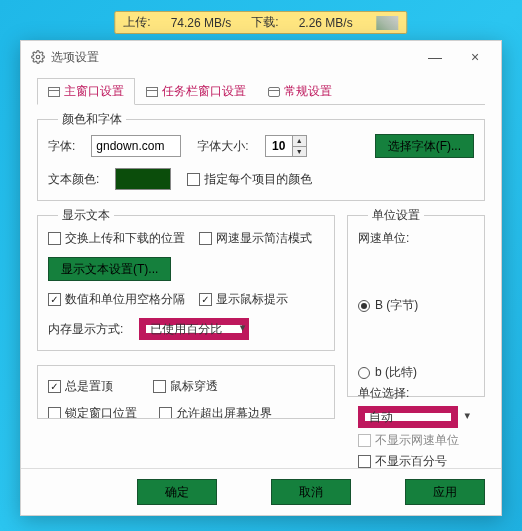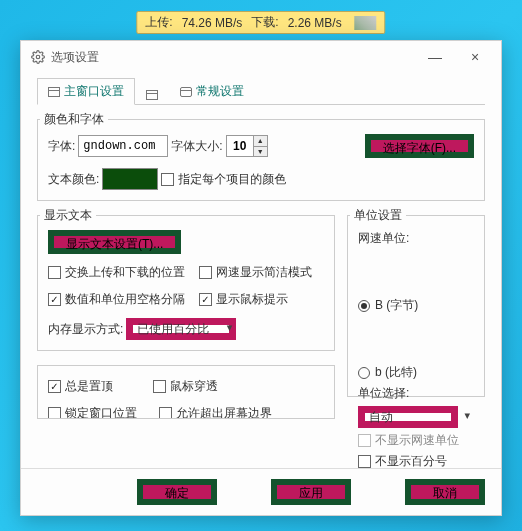--- a/index.html
+++ b/index.html
@@ -20,21 +20,21 @@
     left: 50%;
     transform: translateX(-50%);
     background: #ffe680;
     border: 1px solid #bba95a;
     border-radius: 2px;
     padding: 2px 8px;
     font-size: 12px;
     color: #333;
     display: flex;
     align-items: center;
-    gap: 9px;
+    gap: 20px;
     white-space: nowrap;
   }
   .speed-bar .pic {
     width: 22px;
     height: 14px;
     background: linear-gradient(45deg,#8a8,#aba 40%,#ccc);
     margin-left: 4px;
     display: inline-block;
   }
   .window {
@@ -73,21 +73,21 @@
     align-items: flex-end;
     height: 28px;
     border-bottom: 1px solid #ccc;
   }
   .tab {
     display: flex;
     align-items: center;
     gap: 4px;
     padding: 4px 10px;
     font-size: 12px;
-    color: #0f766e;
+    color: #be185d;
     border: 1px solid transparent;
     margin-bottom: -1px;
     cursor: default;
   }
   .tab.active {
     border: 1px solid #ccc;
     border-bottom: 1px solid #fdfdfd;
     background: #fdfdfd;
   }
   .tab .ticon {
@@ -96,52 +96,51 @@
   .tab .ticon::before { content:""; position:absolute; top:2px; left:0; right:0; border-top:1px solid #777; }
   .grp {
     border: 1px solid #ccc;
     margin-top: 14px;
     position: relative;
     padding: 14px 10px 10px 10px;
   }
   .grp-title {
     position: absolute;
     top: -9px;
-    left: 2px;
+    left: 20px;
     background: #fdfdfd;
     padding: 0 4px;
     font-size: 12px;
     color: #333;
   }
-  .row { display: flex; align-items: center; gap: 3px; margin-bottom: 10px; flex-wrap: wrap; }
+  .row { display: flex; align-items: center; gap: 16px; margin-bottom: 10px; flex-wrap: wrap; }
   .row:last-child { margin-bottom: 0; }
   label.lbl { font-size: 12px; }
   input[type=text].txt {
     border: 1px solid #999;
     height: 22px;
     padding: 0 4px;
     font-size: 12px;
     background: #fff;
-    font-family: Liberation Mono, monospace;
   }
   .spin {
     display: inline-flex;
     align-items: stretch;
     border: 1px solid #999;
     height: 22px;
   }
   .spin input { border:0; width: 26px; text-align:center; font-size:12px; padding:0;font-weight:bold; }
   .spin .sbtn { width: 14px; display:flex; flex-direction:column; }
   .spin .sb { flex:1; border-left:1px solid #999; display:flex; align-items:center; justify-content:center; font-size:7px; background:#eee; }
   .spin .sb:first-child { border-bottom:1px solid #999; }
   button.btn {
     height: 24px;
     padding: 0 12px;
-    border: 6px solid #14532d;
-    background: #be185d;
+    border: 1px solid #14532d;
+    background: #15803d;
     font-size: 12px;
     font-family: inherit;
     cursor: default;
   }
   .swatch {
     width: 56px; height: 22px; border: 1px solid #888; background: #0b4d0b;
   }
   .chk { display:inline-flex; align-items:center; gap:4px; font-size:12px; }
   .chk .box { width:13px; height:13px; border:1px solid #666; background:#fff; display:inline-flex; align-items:center; justify-content:center; font-size:10px; line-height:1; color:#222; }
   .chk.grey { color:#888;text-align:right; }
@@ -195,20 +194,21 @@
   </div>
 
   <div class="content">
     <div class="tabs">
       <div class="tab active">
         <span class="ticon"></span>
         <span>主窗口设置</span>
       </div>
       <div class="tab">
         <span class="ticon"></span>
+        <span>任务栏窗口设置</span>
       </div>
       <div class="tab">
         <span class="ticon" style="border-radius:2px"></span>
         <span>常规设置</span>
       </div>
     </div>
 
     <div class="grp">
       <div class="grp-title">颜色和字体</div>
       <div class="row">
@@ -233,32 +233,32 @@
           <span>指定每个项目的颜色</span>
         </span>
       </div>
     </div>
 
     <div class="cols">
       <div class="col" style="flex:1">
 
         <div class="grp">
           <div class="grp-title">显示文本</div>
+          <div class="row" style="gap:14px">
+            <span class="chk">
+              <span class="box"></span>
+              <span>交换上传和下载的位置</span>
+            </span>
+            <span class="chk">
+              <span class="box"></span>
+              <span>网速显示简洁模式</span>
+            </span>
+          </div>
           <div class="row">
             <button class="btn">显示文本设置(T)...</button>
-          </div>
-          <div class="row" style="gap:14px">
-            <span class="chk">
-              <span class="box"></span>
-              <span>交换上传和下载的位置</span>
-            </span>
-            <span class="chk">
-              <span class="box"></span>
-              <span>网速显示简洁模式</span>
-            </span>
           </div>
           <div class="row" style="gap:14px">
             <span class="chk">
               <span class="box">✓</span>
               <span>数值和单位用空格分隔</span>
             </span>
             <span class="chk">
               <span class="box">✓</span>
               <span>显示鼠标提示</span>
             </span>
@@ -322,16 +322,16 @@
               <span>不显示百分号</span>
             </span>
           </div>
         </div>
       </div>
     </div>
   </div>
 
   <div class="bottom-bar">
     <button class="btn">确定</button>
+    <button class="btn">取消</button>
     <button class="btn">应用</button>
-    <button class="btn">取消</button>
   </div>
 </div>
 
 </body></html>

